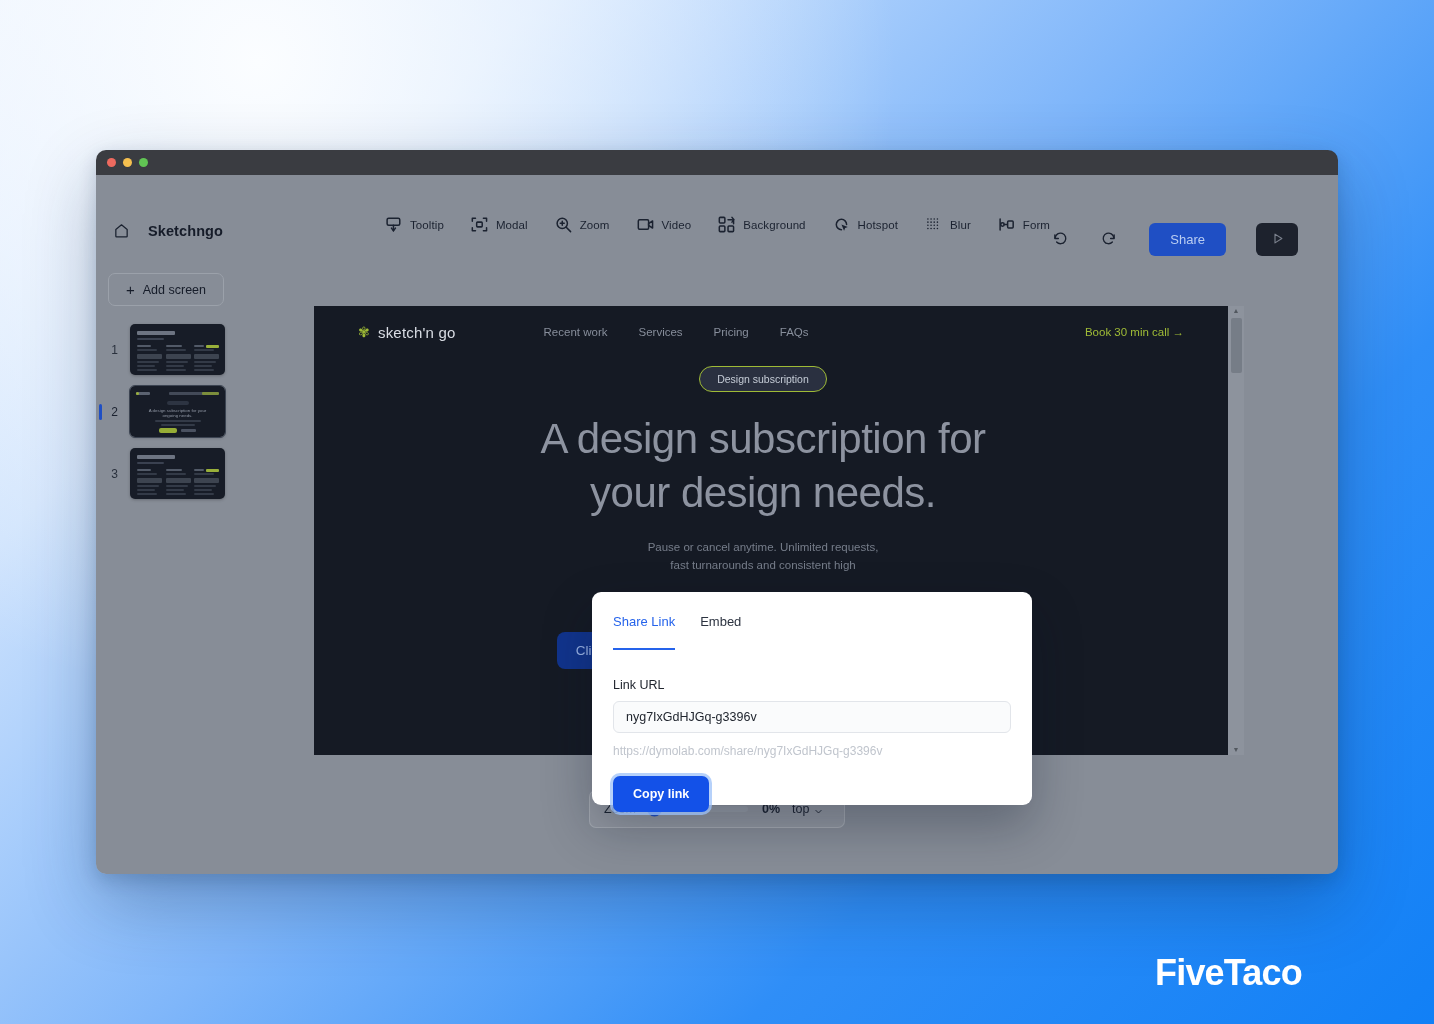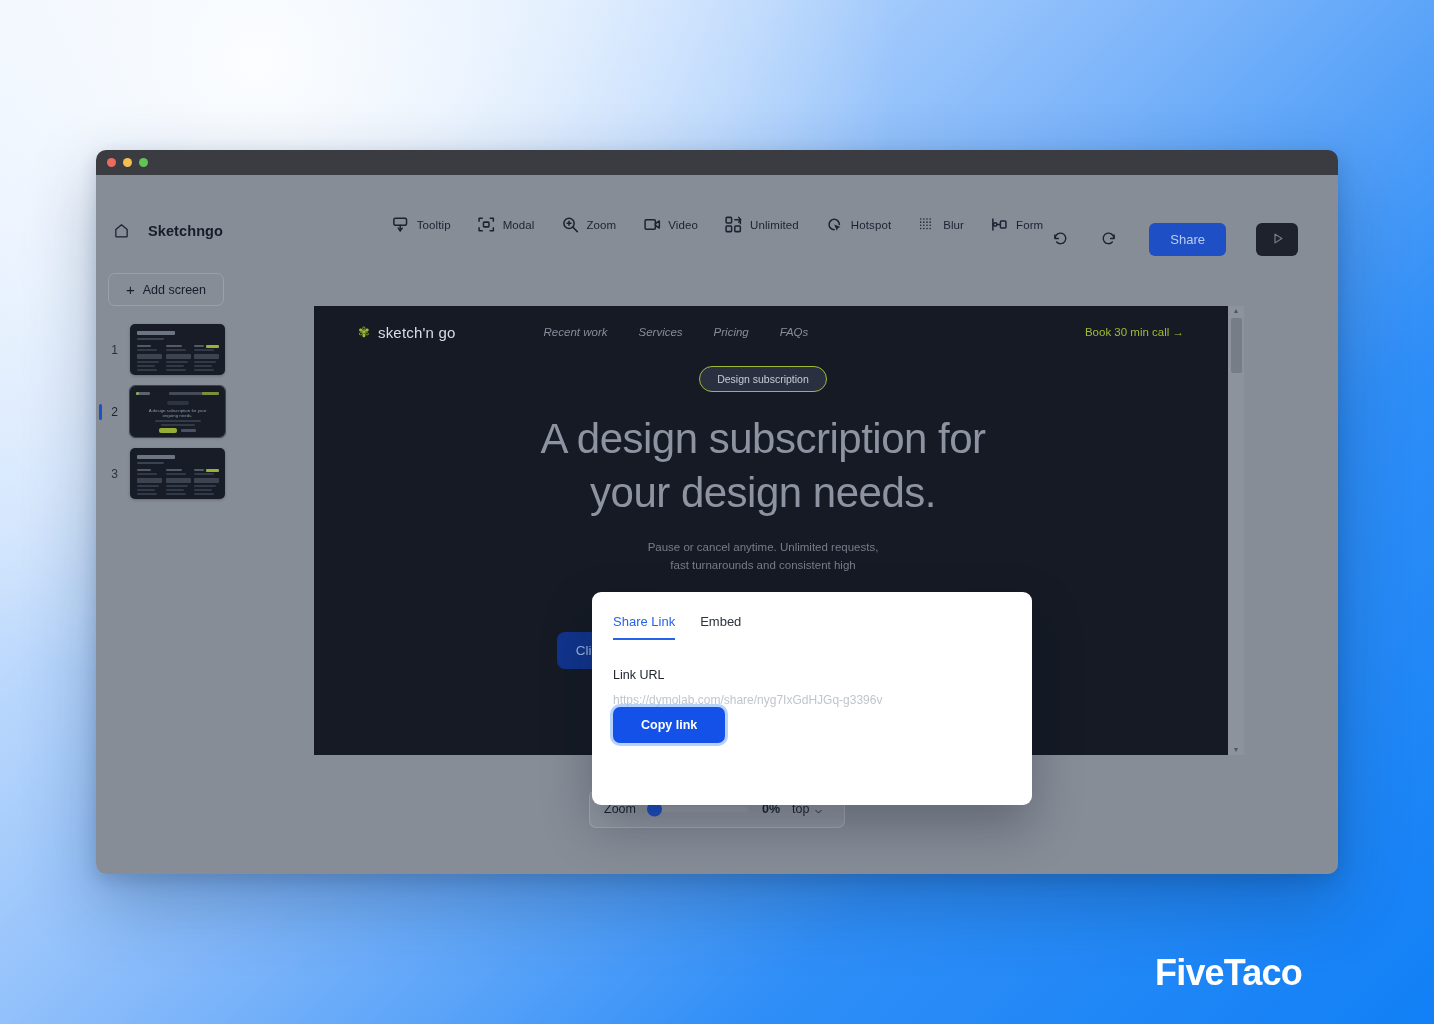--- a/index.html
+++ b/index.html
@@ -205,21 +205,21 @@
     position: absolute; left: 0; top: 0; right: 0; height: 52px;
     display: flex; align-items: center; padding: 0 44px;
   }
   .site-logo {
     display: flex; align-items: center; gap: 8px;
     color: #d9dde4; font-size: 15px; letter-spacing: .2px;
   }
   .site-logo .star { color: #9fbb36; font-size: 14px; line-height: 1; }
   .site-links {
     display: flex; gap: 31px; margin-left: 88px;
-    font-size: 11.5px; color: #878e9b; font-style: italic;
+    font-size: 11.5px; color: #878e9b;
   }
   .site-cta {
     margin-left: auto; color: #9fbb36; font-size: 11.5px;
   }
 
   .hero {
     position: absolute; left: 0; right: 16px; top: 60px;
     text-align: center;
   }
   .hero-pill {
@@ -351,21 +351,21 @@
     padding: 22px 21px 0 21px;
     z-index: 50;
   }
   .modal-tabs {
     display: flex; gap: 25px;
     border-bottom: 0;
   }
   .mtab {
     font-size: 13px;
     color: #2c3340;
-    padding-bottom: 9px;
+    padding-bottom: 19px;
     cursor: pointer;
     border-bottom: 2px solid transparent;
   }
   .mtab.active {
     color: #2563eb;
     border-bottom-color: #2563eb;
   }
   .field-label {
     margin-top: 28px;
     font-size: 12.5px;
@@ -383,26 +383,26 @@
     color: #21262f;
     font-family: "Liberation Sans", sans-serif;
     outline: none;
   }
   .url-preview {
     margin-top: 11px;
     font-size: 12px;
     color: #c0c5cd;
   }
   .copy-btn {
-    margin-top: 0;
+    margin-top: 18px;
     background: #1351e8;
     color: #fff;
     border: none;
     border-radius: 7px;
-    padding: 11px 28px;
+    padding: 11px 20px;
     font-size: 12.5px;
     font-weight: 700;
     font-family: "Liberation Sans", sans-serif;
     cursor: pointer;
     box-shadow: 0 0 0 3px rgba(158,193,248,.75);
   }
 
   
   .watermark {
     position: absolute;
@@ -484,21 +484,21 @@
         <div class="tool">
           <span>
             <svg viewBox="0 0 24 24" fill="none" stroke="currentColor" stroke-width="1.9" stroke-linecap="round" stroke-linejoin="round">
               <rect x="3" y="3" width="7" height="7" rx="1.2"></rect>
                 <rect x="3" y="14" width="7" height="7" rx="1.2"></rect>
               <path d="M14 6h5a2 2 0 0 1 2 2v3"></path>
                 <path d="M19 3l2.5 3L19 9"></path>
               <rect x="14" y="14" width="7" height="7" rx="1.2"></rect>
             </svg>
           </span>
-          <span class="tool-label">Unlimited</span>
+          <span class="tool-label">Background</span>
         </div>
 
         <div class="tool">
           <span>
             <svg viewBox="0 0 24 24" fill="none" stroke="currentColor" stroke-width="1.9" stroke-linecap="round" stroke-linejoin="round">
               <path d="M18.5 12a6.5 6.5 0 1 0-6.5 6.5"></path>
               <path d="M12 12l8 3-3.3 1.3L15.3 20z" fill="currentColor" stroke="none"></path>
             </svg>
           </span>
           <span class="tool-label">Hotspot</span>
@@ -730,20 +730,21 @@
         </span>
       </span>
     </div>
 
     <div class="modal">
       <div class="modal-tabs">
         <span class="mtab active">Share Link</span>
         <span class="mtab">Embed</span>
       </div>
       <div class="field-label">Link URL</div>
+      <input class="url-input" type="text" value="nyg7IxGdHJGq-g3396v" style="">
       <div class="url-preview">https://dymolab.com/share/nyg7IxGdHJGq-g3396v</div>
       <button class="copy-btn">Copy link</button>
     </div>
 
   </div>
 </div>
 
 <div class="watermark">FiveTaco</div>
 
 </body></html>

